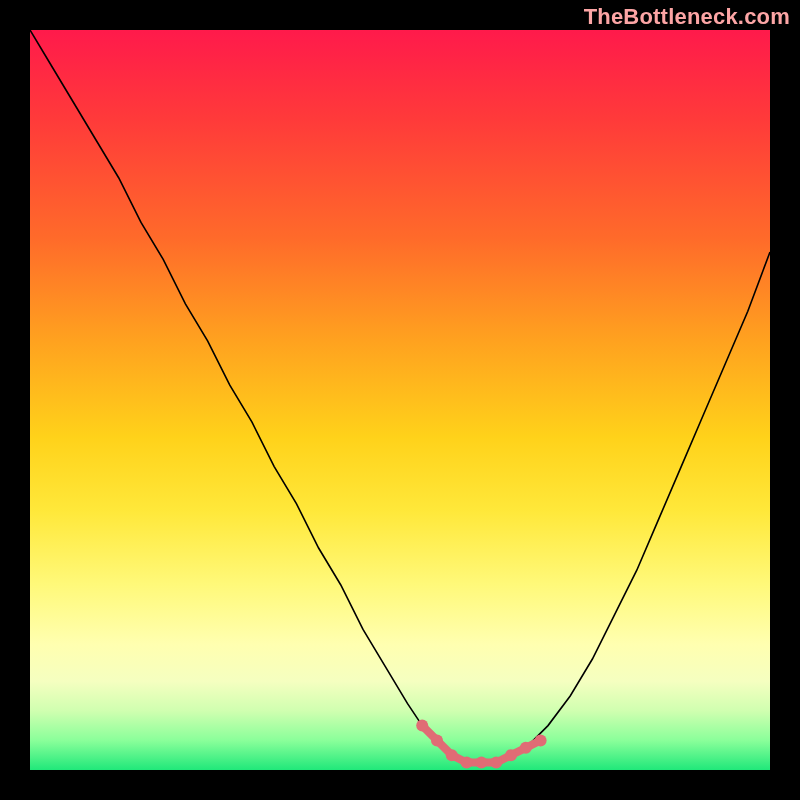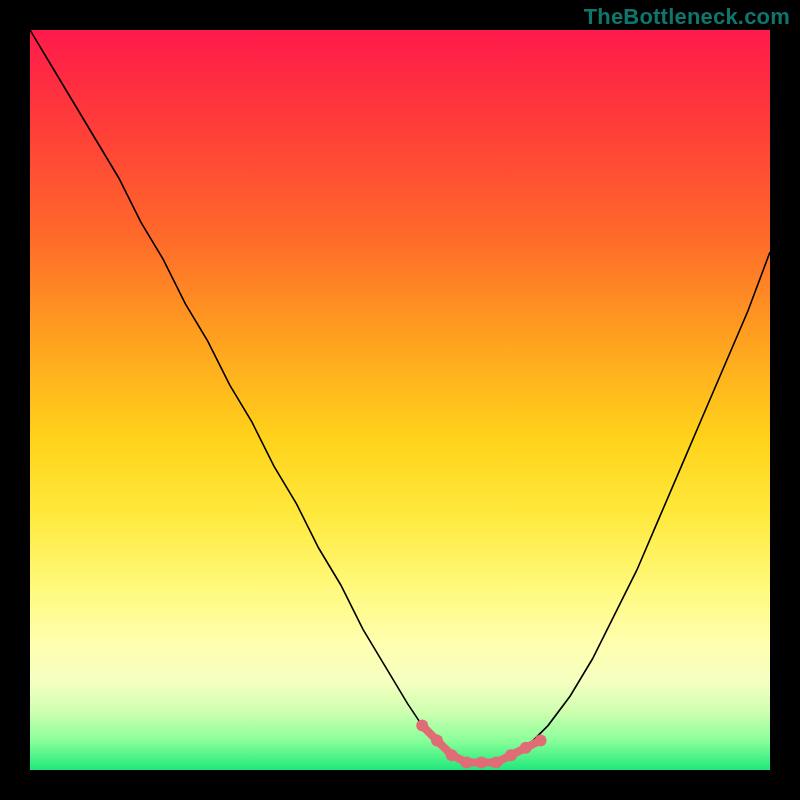--- a/index.html
+++ b/index.html
@@ -42,21 +42,21 @@
     position: absolute;
     left: 0;
     top: 0;
     width: 740px;
     height: 740px;
   }
   .watermark {
     position: absolute;
     top: 4px;
     right: 10px;
-    color: #0f766e;
+    color: #fca5a5;
     font-size: 22px;
     font-weight: 600;
     letter-spacing: 0.2px;
     user-select: none;
   }
 </style>
 </head>
 <body>
 
 <div class="frame">

